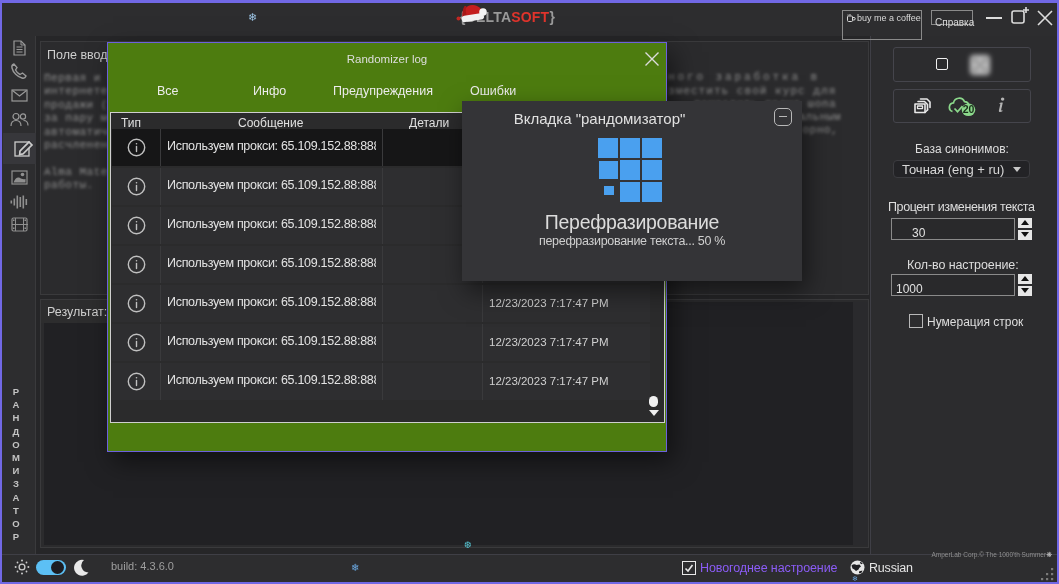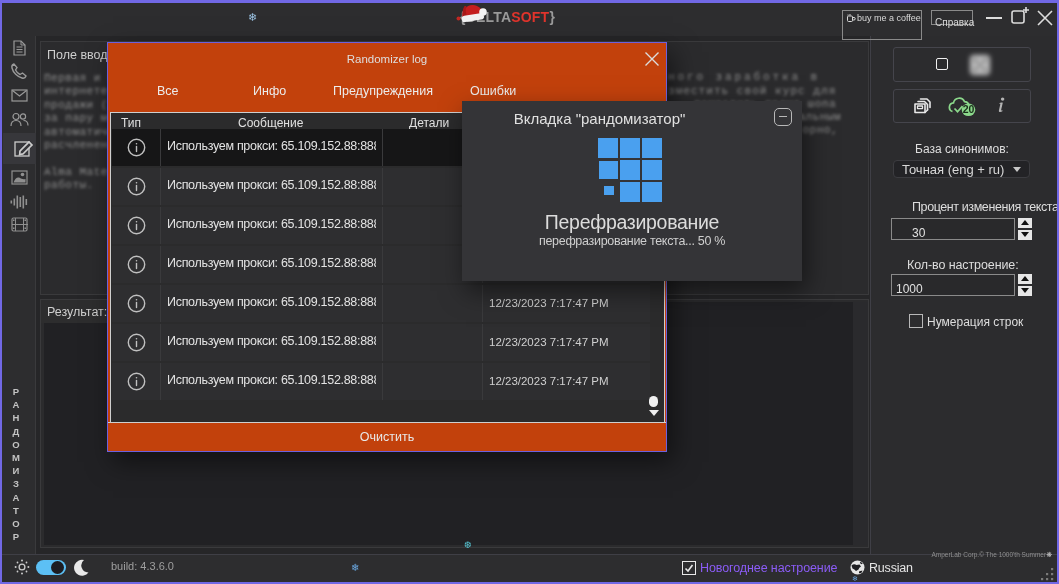--- a/index.html
+++ b/index.html
@@ -8,21 +8,21 @@
   .abs { position:absolute; }
   #frame { left:0; top:0; width:1059px; height:584px; border:2px solid #7168e5; border-top-width:3px; z-index:50; pointer-events:none; }
   #titlebar { left:2px; top:2px; width:1055px; height:34px; background:#2d2d2f; }
   #sidebar { left:2px; top:36px; width:34px; height:518px; background:#2d2d2f; border-right:1px solid #3a3a3c; }
   #rightpanel { left:870px; top:36px; width:187px; height:518px; background:#2c2c2e; border-left:1px solid #3f3f46; }
   #bottombar { left:2px; top:554px; width:1055px; height:28px; background:#2d2d2f; border-top:1px solid #3f3f46; }
   .panel { background:#2b2b2d; border:1px solid #3a3a3c; }
   .plabel { color:#cfcfcf; font-size:12.5px; }
   .blur { filter:blur(1.4px) grayscale(1); color:#8f8f8f; font-family:"Liberation Mono", monospace; font-size:11px; line-height:13.4px; letter-spacing:0.5px; white-space:pre; }
   
-  #dialog { left:107px; top:42px; width:560px; height:410px; background:#c2410c; border:1px solid #6c60dd; box-shadow:6px 10px 24px rgba(0,0,0,.5); z-index:10; }
+  #dialog { left:107px; top:42px; width:560px; height:410px; background:#4d7c0f; border:1px solid #6c60dd; box-shadow:6px 10px 24px rgba(0,0,0,.5); z-index:10; }
   .tab { position:absolute; color:#ececec; font-size:12.5px; top:41px; z-index:3; }
   #ltable { left:2px; top:68.5px; width:555px; height:311px; border:1px solid #cfcfcf; background:#2b2b2c; }
   .lrow { position:absolute; left:1px; width:538px; height:37px; background:#2e2e30; }
   .lrow .sep1 { position:absolute; left:48px; top:0; width:1px; height:37px; background:#3a3a3c; }
   .lrow .sep2 { position:absolute; left:270px; top:0; width:1px; height:37px; background:#3a3a3c; }
   .lrow .sep3 { position:absolute; left:370px; top:0; width:1px; height:37px; background:#3a3a3c; }
   .lrow .msg { position:absolute; left:55px; top:10px; width:209px; height:17px; overflow:hidden; color:#e3e3e3; font-size:12.5px; letter-spacing:-0.3px; white-space:nowrap; }
   .lrow .date { position:absolute; left:377px; top:12px; color:#d0d0d0; font-size:11.5px; white-space:nowrap; }
   .infoi { position:absolute; left:15px; top:9px; }
   
@@ -161,21 +161,21 @@
 </svg>
 <svg class="abs" style="left:995px; top:97px; z-index:2;" width="12" height="17" viewBox="0 0 12 17">
   <ellipse cx="7.6" cy="2.1" rx="1.75" ry="1.65" fill="#b4b4b4"></ellipse>
   <path d="M4.1 6.3 C5.3 5.6 6.8 5.4 7.8 5.8 L6.2 12.6 C6 13.5 6.4 13.8 7.6 13.2 L7.4 14.2 C5.6 15.3 3.5 15.2 3.9 13.4 L5.3 7.3 C5.45 6.6 5.1 6.4 4.2 6.8 Z" fill="#b4b4b4"></path>
 </svg>
 <div class="abs rlabel" style="left:915px; top:142px; font-size:12px;">База синонимов:</div>
 <div class="abs" style="left:893px; top:160px; width:137px; height:18px; background:#232326; border:1px solid #3c3c40; border-radius:4px; z-index:2;">
   <span style="position:absolute; left:8px; top:1px; color:#d8d8d8; font-size:13px; white-space:nowrap;">Точная (eng + ru)</span>
   <span style="position:absolute; right:8px; top:6px; width:0; height:0; border-left:4.5px solid transparent; border-right:4.5px solid transparent; border-top:5px solid #c8c8c8;"></span>
 </div>
-<div class="abs rlabel" style="left:912px; top:200px; font-size:12.5px; letter-spacing:-0.4px;">Процент изменения текста</div>
+<div class="abs rlabel" style="left:888px; top:200px; font-size:12.5px; letter-spacing:-0.4px;">Процент изменения текста</div>
 <div class="abs rinput" style="left:891px; top:218px; width:124px; height:22px;">
     <span style="position:absolute; left:4px; top:7px;margin-left:16px;">30</span>
   </div>
 <div class="spin abs" style="left:1017.5px; top:217.5px; height:22.5px; z-index:2;">
   <div class="u">
       <span class="tri" style="top:2.5px; border-left:4px solid transparent; border-right:4px solid transparent; border-bottom:5px solid #111;"></span>
     </div>
   <div class="d">
       <span class="tri" style="top:2px; border-left:4px solid transparent; border-right:4px solid transparent; border-top:5px solid #111;"></span>
     </div>
@@ -358,23 +358,20 @@
       <svg class="infoi" width="19" height="19" viewBox="0 0 19 19" fill="none" stroke="#c0c0c0" stroke-width="1.4">
           <circle cx="9.5" cy="9.5" r="8.2"></circle>
           <path d="M9.5 8.5 v5" stroke-linecap="round"></path>
           <circle cx="9.5" cy="5.8" r="0.8" fill="#c0c0c0" stroke="none"></circle>
         </svg>
       <span class="msg">Используем прокси: 65.109.152.88:8888</span>
       <span class="date">12/23/2023 7:17:47 PM</span>
     </div>
     <div class="abs" style="left:538px; top:283px; width:9px; height:11px; background:#f0f0f0; border-radius:4.5px;"></div>
     <div class="abs" style="left:537.5px; top:297px; width:0; height:0; border-left:5px solid transparent; border-right:5px solid transparent; border-top:6px solid #f0f0f0;"></div>
-  </div>
-  <div class="abs" style="left:0; top:378.5px; width:558px; height:29px; border-top:1px solid #cfcfcf; text-align:center;">
-    <span style="color:#e8e8e8; font-size:12.5px; line-height:28px;">Очистить</span>
   </div>
 </div>
 
 <div class="abs" id="popup">
   <div class="abs" style="left:0; top:9px; width:275px; text-align:center; color:#e0e0e0; font-size:15px;">Вкладка "рандомизатор"</div>
   <div class="abs" style="left:312px; top:7px; width:18px; height:18px; border:1.5px solid #b8b8b8; border-radius:5px;">
     <div class="abs" style="left:3.5px; top:6.5px; width:8px; height:1.6px; background:#b8b8b8;"></div>
   </div>
   <div class="gsq" style="left:136px; top:37px; width:20px; height:20px;"></div>
   <div class="gsq" style="left:158px; top:37px; width:20px; height:20px;"></div>

